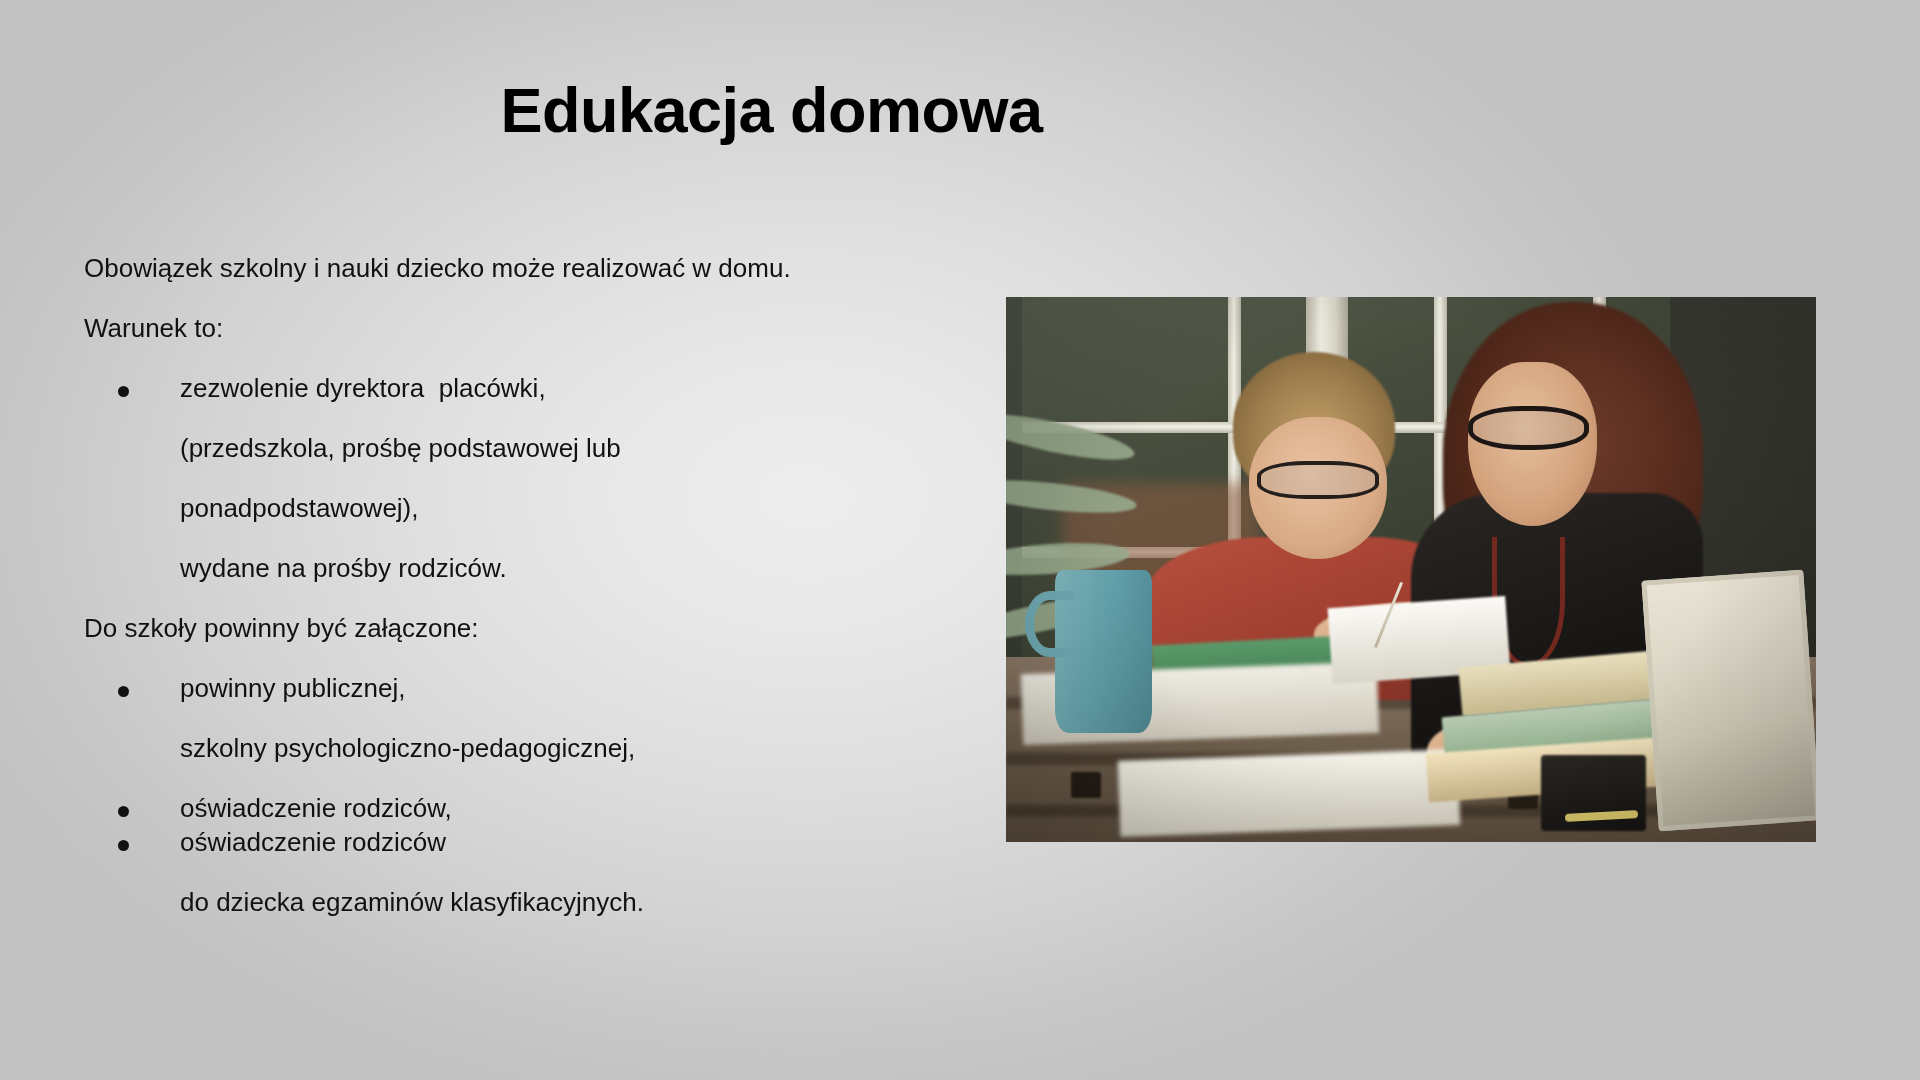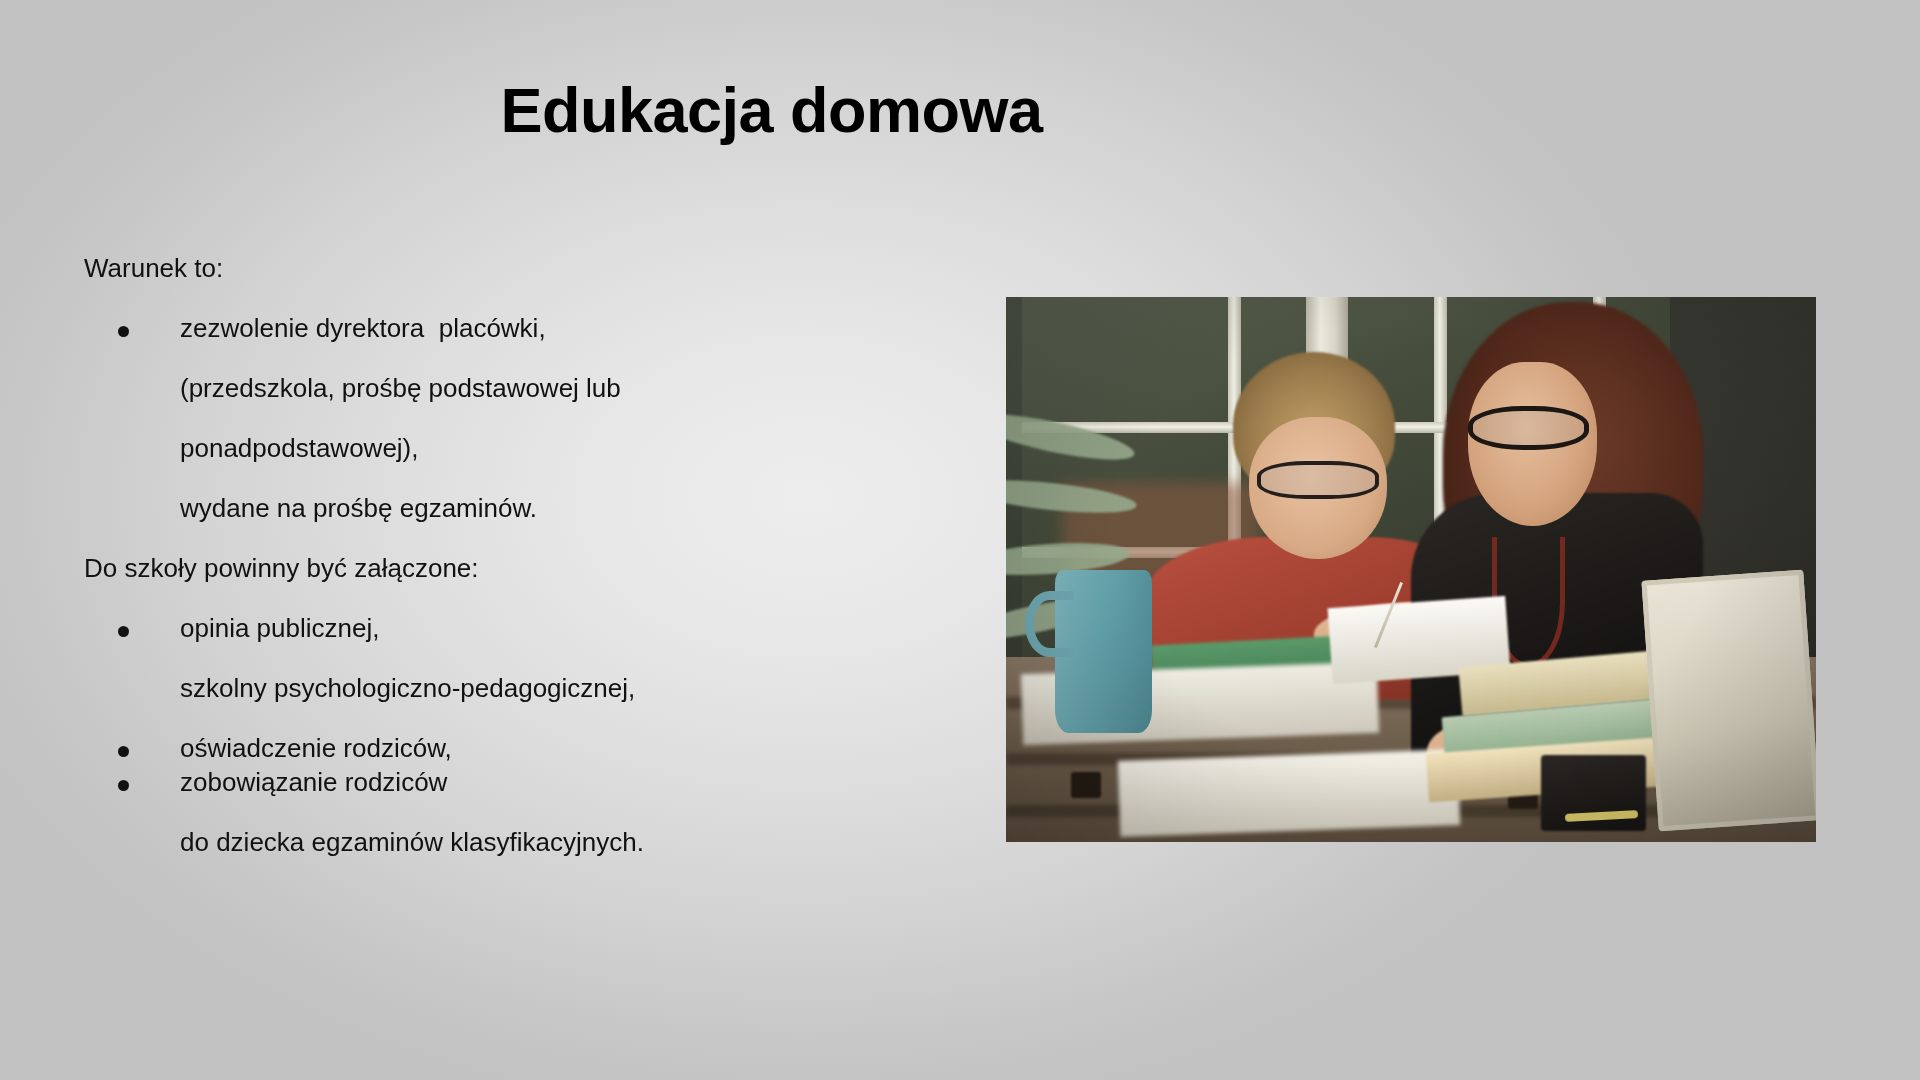--- a/index.html
+++ b/index.html
@@ -487,55 +487,56 @@
 </style>
 </head>
 <body>
 
 <div class="slide">
 
   <h1 class="slide-title">Edukacja domowa</h1>
 
   <div class="body-col">
 
+    <div class="para">Obowiązek szkolny i nauki dziecko może realizować w domu.</div>
 
     <div class="para">Warunek to:</div>
 
     <ul class="bullet-list">
       <li class="bullet-item">
         <span class="bullet-dot"></span>
         <span class="bullet-line">zezwolenie dyrektora  placówki,</span>
       </li>
     </ul>
 
     <div class="cont-line">(przedszkola, prośbę podstawowej lub</div>
 
     <div class="cont-line">ponadpodstawowej),</div>
 
-    <div class="cont-line">wydane na prośbę egzaminów.</div>
+    <div class="cont-line">wydane na prośby rodziców.</div>
 
     <div class="para">Do szkoły powinny być załączone:</div>
 
     <ul class="bullet-list">
       <li class="bullet-item">
         <span class="bullet-dot"></span>
-        <span class="bullet-line">opinia publicznej,</span>
+        <span class="bullet-line">powinny publicznej,</span>
       </li>
     </ul>
 
     <div class="cont-line">szkolny psychologiczno-pedagogicznej,</div>
 
     <ul class="bullet-list">
       <li class="bullet-item">
         <span class="bullet-dot"></span>
         <span class="bullet-line">oświadczenie rodziców,</span>
       </li>
       <li class="bullet-item">
         <span class="bullet-dot"></span>
-        <span class="bullet-line">zobowiązanie rodziców</span>
+        <span class="bullet-line">oświadczenie rodziców</span>
       </li>
     </ul>
 
 
     <div class="cont-line">do dziecka egzaminów klasyfikacyjnych.</div>
 
   </div>
 
   <div class="photo-frame">
     <div class="photo">

